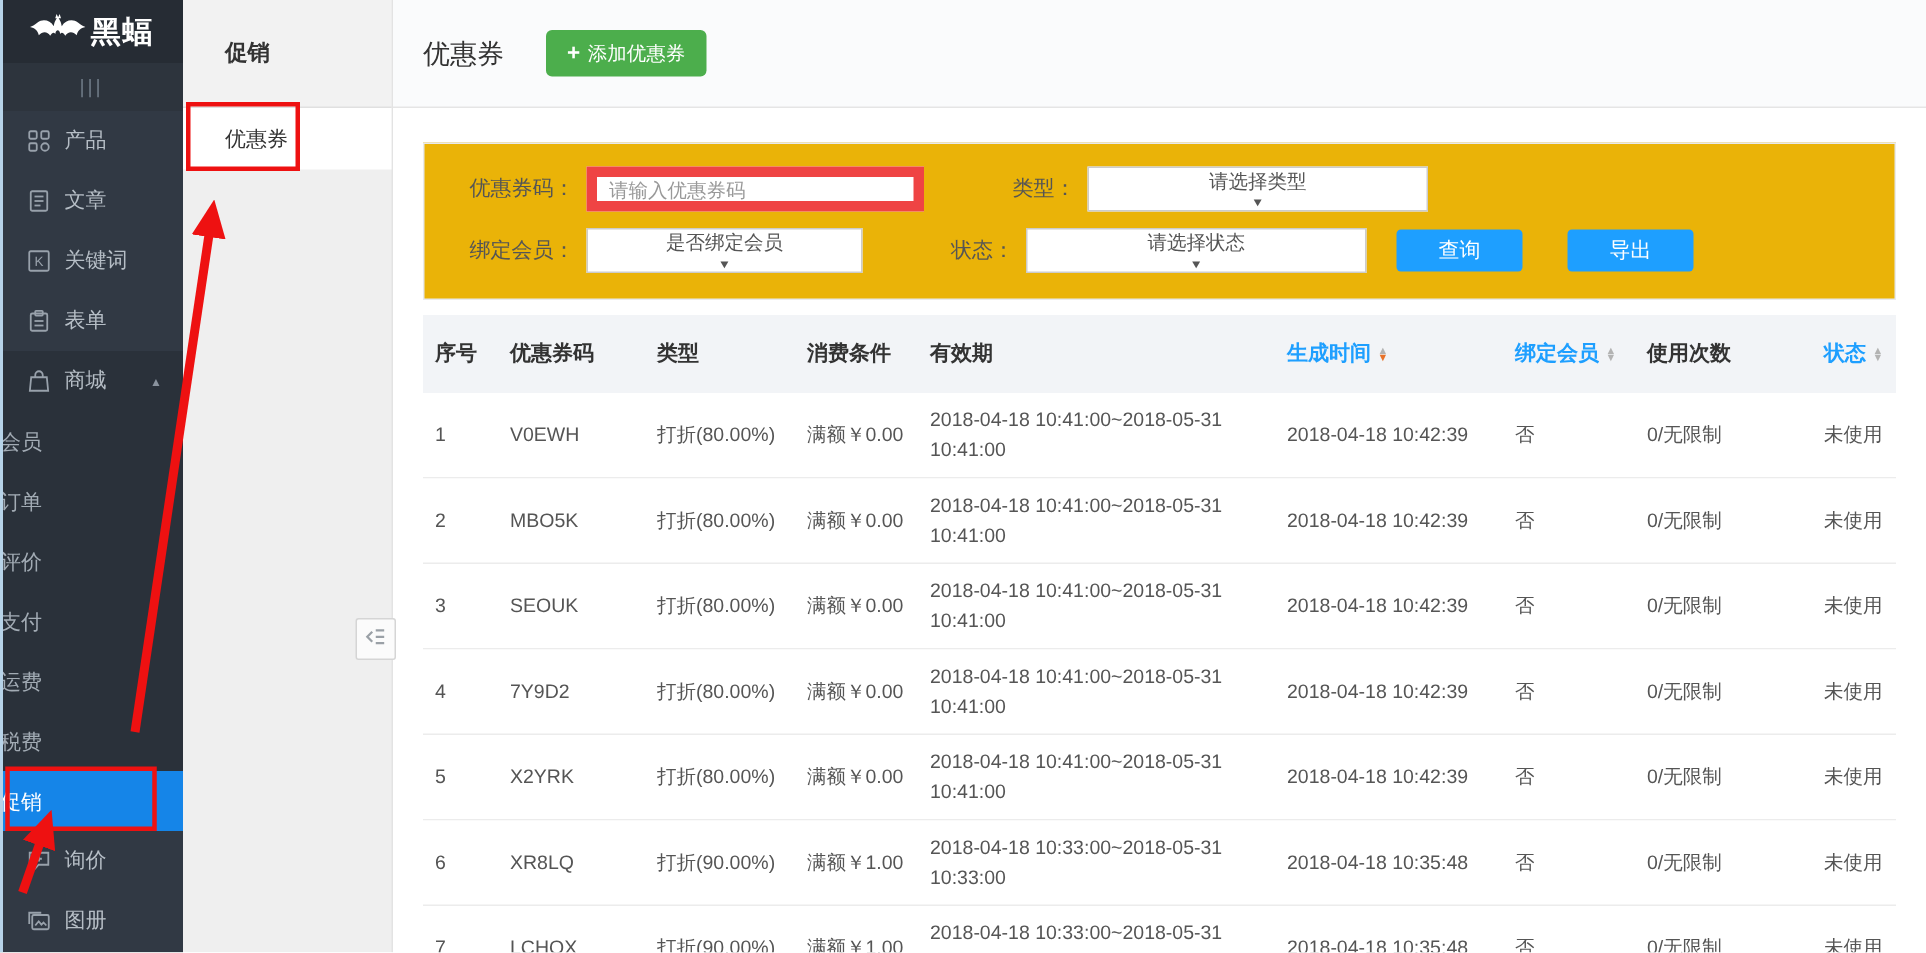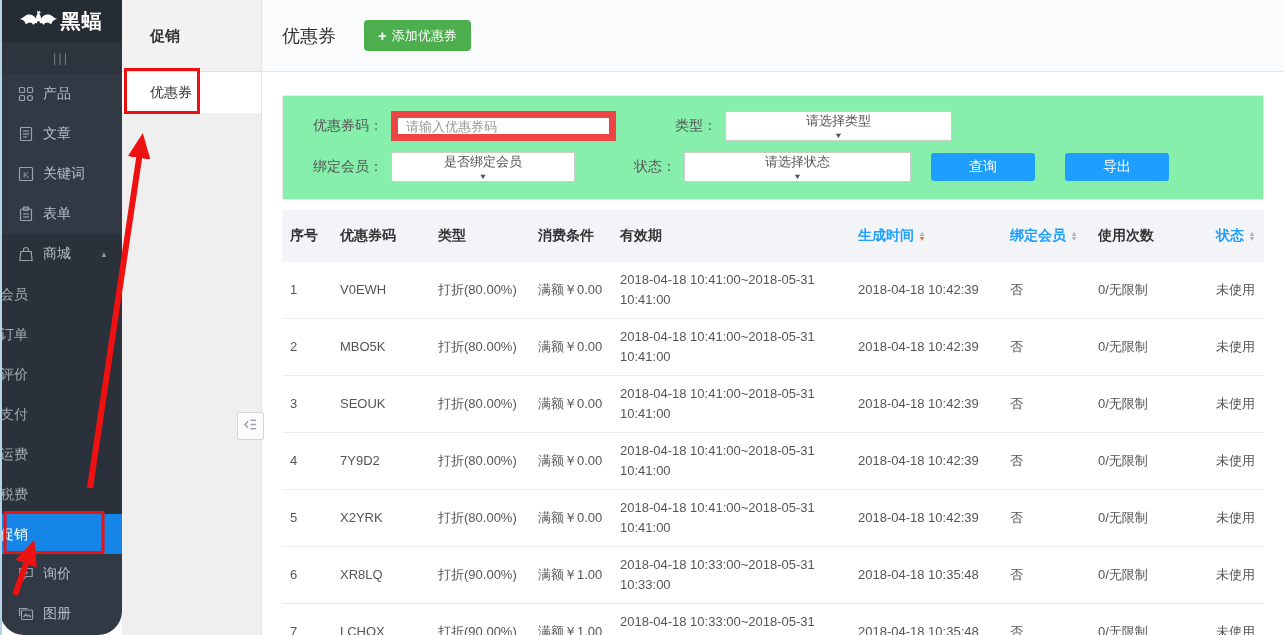--- a/index.html
+++ b/index.html
@@ -2,21 +2,21 @@
 <html><head>
 <meta charset="utf-8">
 <style>
   * { margin:0; padding:0; box-sizing:border-box; }
   html,body { width:1284px; height:635px; }
   body { font-family:"Liberation Sans","DejaVu Sans",sans-serif; background:#fff; }
   .app { position:relative; width:1284px; height:635px; overflow:hidden; background:#fff; }
   .edge-strip { position:absolute; left:0; top:0; width:2px; height:635px; background:#b7d3e8; z-index:60; }
 
   
-  .sidebar { position:absolute; left:0; top:0; width:122px; height:635px; background:#313944; z-index:1;border-radius:24px; }
+  .sidebar { position:absolute; left:0; top:0; width:122px; height:635px; background:#313944; z-index:1; }
   .logo { height:42px; background:#262c34; display:flex; align-items:center; justify-content:center; gap:4px; }
   .logo-text { color:#fff; font-size:20px; font-weight:bold; letter-spacing:1px; }
   .collapse-bar { height:32px; background:#2d343d; color:#6e7a86; text-align:center; line-height:32px; font-size:13px; letter-spacing:2px; cursor:pointer; }
   .nav-item { height:40px; display:flex; align-items:center; padding-left:18px; color:#b6bec6; font-size:14px; cursor:pointer; position:relative; }
   .nav-item .nav-icon { width:16px; height:16px; margin-right:9px; color:#98a1ab; flex:0 0 16px; }
   .nav-icon svg { width:16px; height:16px; display:block; fill:none; stroke:currentColor; stroke-width:1.2; }
   .nav-item.expanded { background:#2a313a; }
   .caret-up { position:absolute; right:14px; font-size:8px; color:#8a939e; }
   .submenu { background:#2a313a; }
   .sub-item { height:40px; line-height:40px; color:#a2abb4; font-size:14px; cursor:pointer; }
@@ -30,30 +30,30 @@
   .panel-collapse-btn svg { width:15px; height:15px; fill:none; stroke:currentColor; stroke-width:1.6; }
 
   
   .main { position:absolute; left:262px; top:0; width:1022px; height:635px; background:#fff; }
   .main-header { height:72px; background:#fafbfc; border-bottom:1px solid #e5e5e5; display:flex; align-items:center; padding-left:20px; }
   .page-title { font-size:18px; color:#333; font-weight:normal; }
   .add-btn { margin-left:28px; height:31px; padding:0 14px; background:#4cae4c; color:#fff; border:none; border-radius:4px; font-size:13px; cursor:pointer; display:flex; align-items:center; gap:5px; font-family:inherit; }
   .add-btn .plus { font-size:15px; font-weight:bold; line-height:1; }
 
   
-  .filter-panel { margin:23px 20px 0 20px; width:982px; height:105px; background:#86efac; border:1px solid #e8eaee; padding:15px 0 0 16px; }
+  .filter-panel { margin:23px 20px 0 20px; width:982px; height:105px; background:#eab308; border:1px solid #e8eaee; padding:15px 0 0 16px; }
   .f-row { display:flex; align-items:center; height:30px; margin-bottom:11px; }
   .f-label { font-size:14px; color:#555; text-align:right; }
   .f-label.w1 { width:84px; }
   .f-label.w2 { width:93px; margin-left:8px; }
   .text-input { width:225px; height:30px; margin-left:8px; border:7px solid #ef4444; background:#fff; padding:0 8px; font-size:13px; color:#333; font-family:inherit; }
   .text-input::placeholder { color:#999; }
   .select { width:227px; height:30px; margin-left:8px; border:1px solid #ccc; background:#fff; display:flex; align-items:center; justify-content:flex-end; padding:0 8px; font-size:13px; color:#555; cursor:pointer;flex-direction:column; }
   .select-caret { font-size:9px; color:#555; transform:scaleY(0.85); }
-  .btn-blue { width:104px; height:28px; background:#1e9fff; color:#fff; border:none; border-radius:3px; font-size:14px; cursor:pointer; font-family:inherit; }
+  .btn-blue { width:84px; height:28px; background:#1e9fff; color:#fff; border:none; border-radius:3px; font-size:14px; cursor:pointer; font-family:inherit; }
   .btn-query { margin-left:20px; }
   .btn-export { margin-left:30px; }
 
   
   .table { margin:10px 20px 0 20px; width:982px; }
   .thead { display:flex; align-items:center; height:52px; background:#f2f4f7; }
   .th { font-size:14px; font-weight:bold; color:#333; padding-left:8px; display:flex; align-items:center; }
   .th.sortable { color:#1e9fff; cursor:pointer; }
   .sort { display:inline-block; margin-left:4px; }
   .sort i { display:block; font-style:normal; font-size:8px; line-height:5px; color:#b3b3b3; transform:scale(0.9); }

